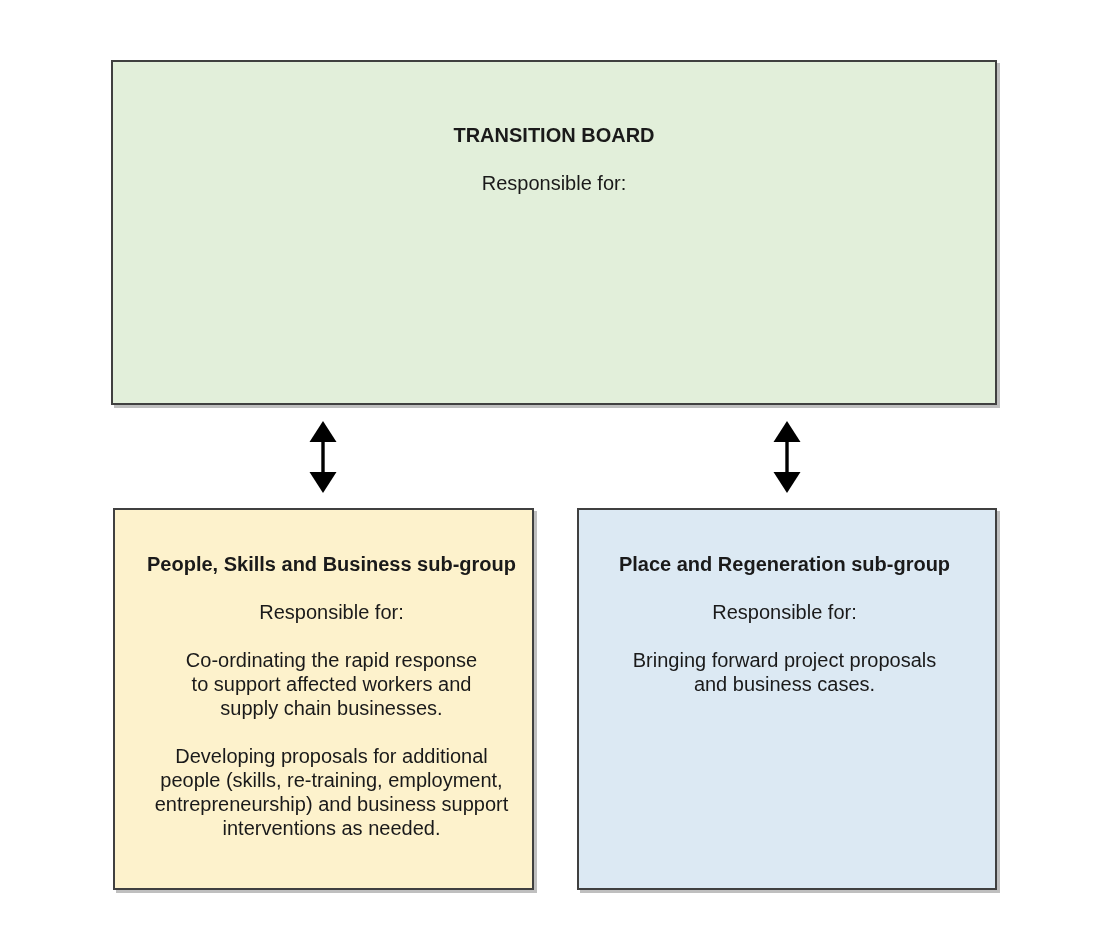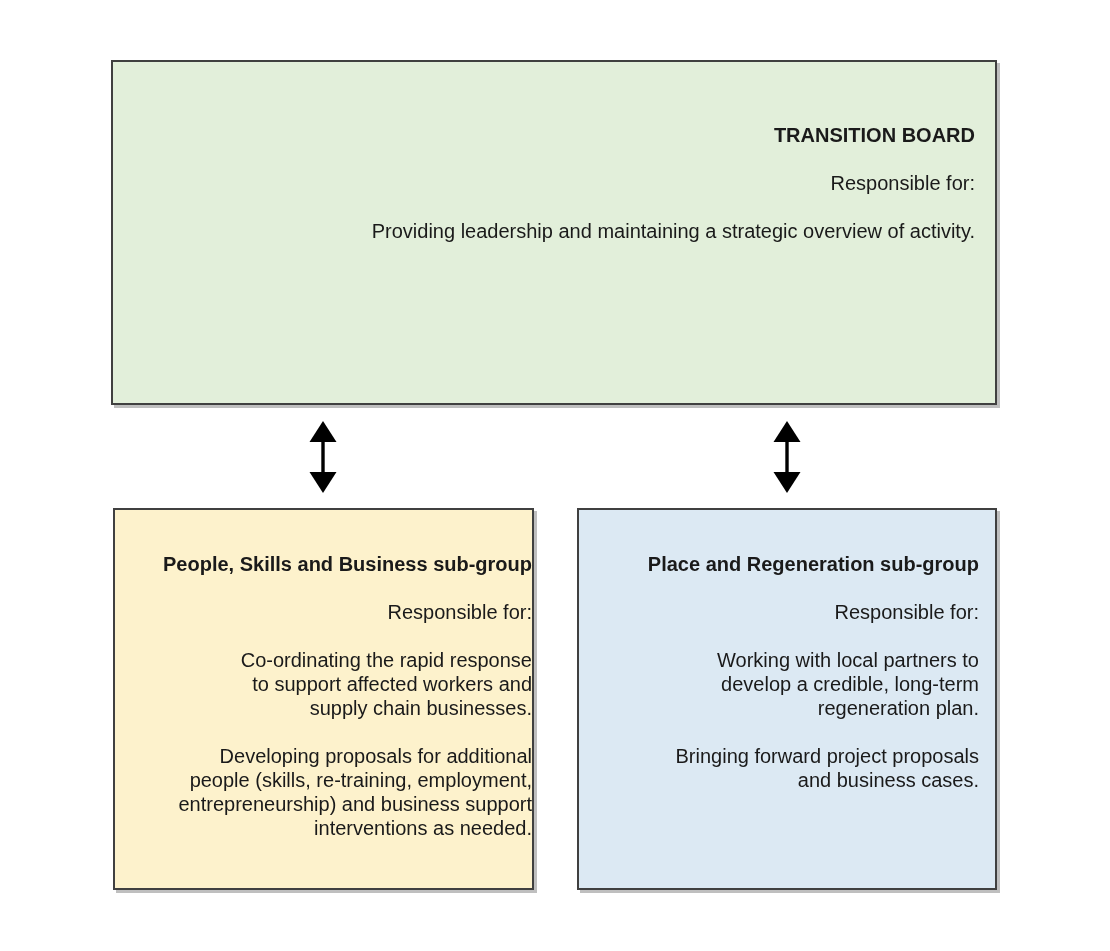--- a/index.html
+++ b/index.html
@@ -13,21 +13,21 @@
     height: 951px;
     background: var(--page-bg, #ffffff);
     font-family: "Liberation Sans", "DejaVu Sans", sans-serif;
     color: var(--text, #1a1a1a);
   }
   .box {
     position: absolute;
     box-sizing: border-box;
     border: 2px solid var(--border, #404040);
     box-shadow: 3px 3px 0 rgba(0,0,0,0.25);
-    text-align: right;
+    text-align: center;
     font-size: 20px;
     line-height: 24px;
   }
   .box h2 {
     margin: 0 0 24px 0;
     font-size: 20px;
     line-height: 24px;
     font-weight: bold;
   }
   .box p {
@@ -72,21 +72,20 @@
   .connector-right { left: 773px; top: 421px; }
 </style>
 </head>
 <body>
 
 <div class="canvas">
 
   <section class="box box-board">
     <h2>TRANSITION BOARD</h2>
     <p>Responsible for:</p>
-    <p>Providing leadership and maintaining a strategic overview of activity.</p>
   </section>
 
   <div class="connector connector-left">
     <svg viewBox="0 0 28 72" aria-hidden="true">
       <polygon points="14,0 27.5,21 0.5,21" fill="currentColor"></polygon>
       <rect x="12.3" y="19" width="3.4" height="34" fill="currentColor"></rect>
       <polygon points="0.5,51 27.5,51 14,72" fill="currentColor"></polygon>
     </svg>
   </div>
 
@@ -106,20 +105,17 @@
 supply chain businesses.</p>
     <p>Developing proposals for additional
 people (skills, re-training, employment,
 entrepreneurship) and business support
 interventions as needed.</p>
   </section>
 
   <section class="box box-place">
     <h2>Place and Regeneration sub-group</h2>
     <p>Responsible for:</p>
-    <p>Working with local partners to
-develop a credible, long-term
-regeneration plan.</p>
     <p>Bringing forward project proposals
 and business cases.</p>
   </section>
 
 </div>
 
 </body></html>

